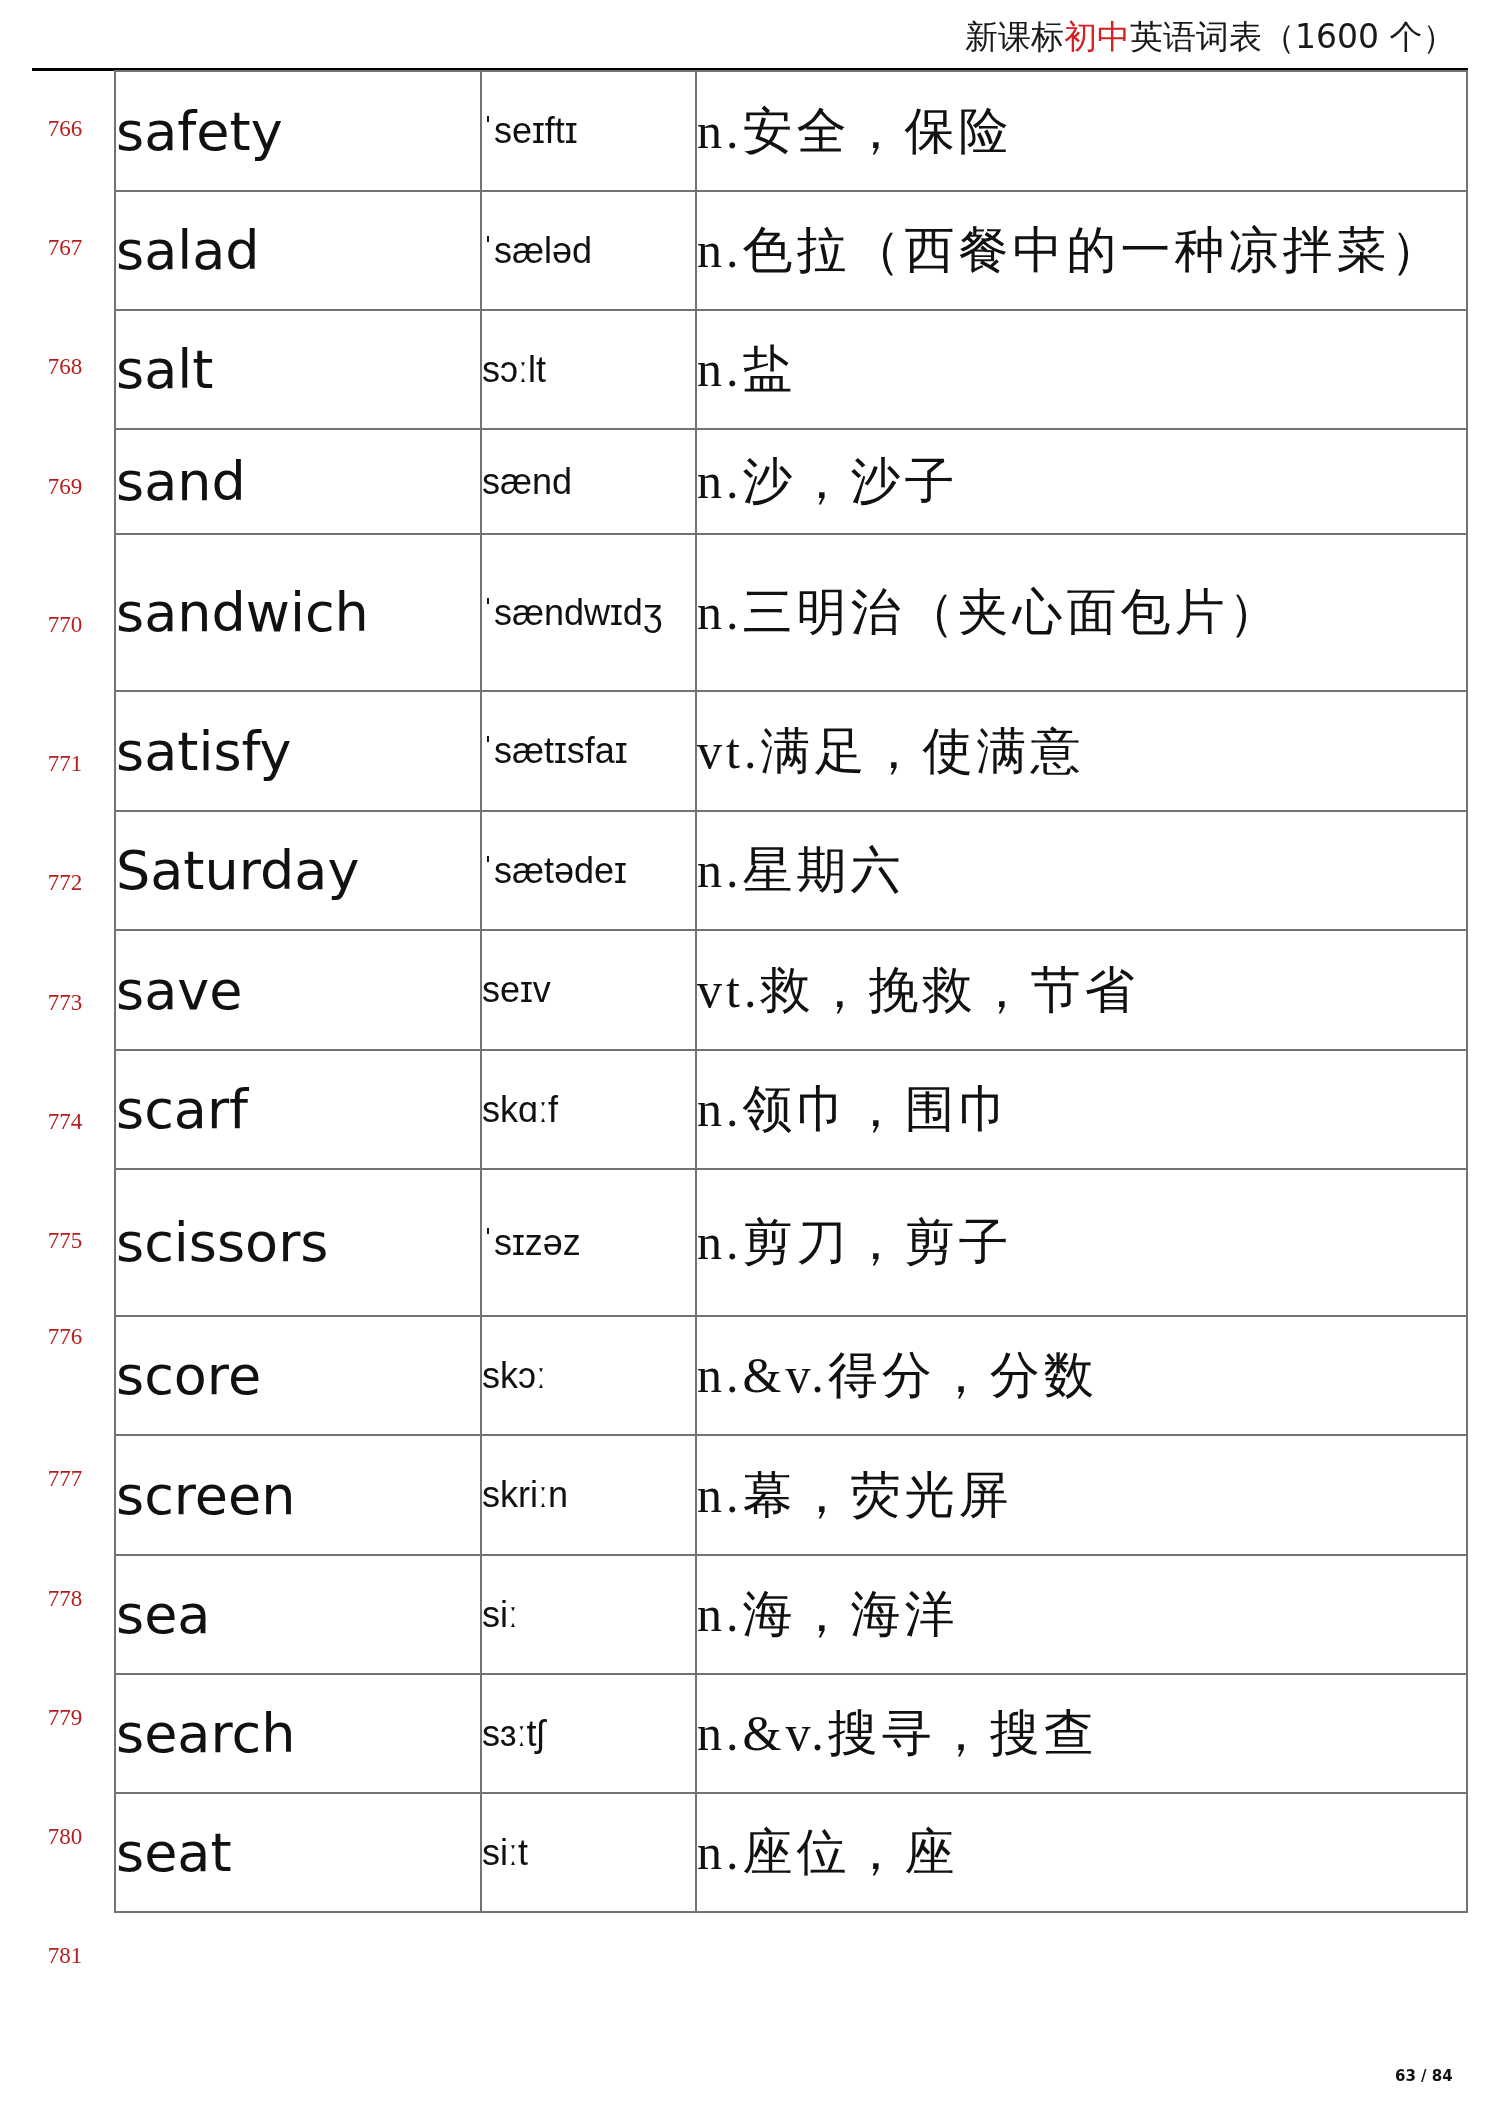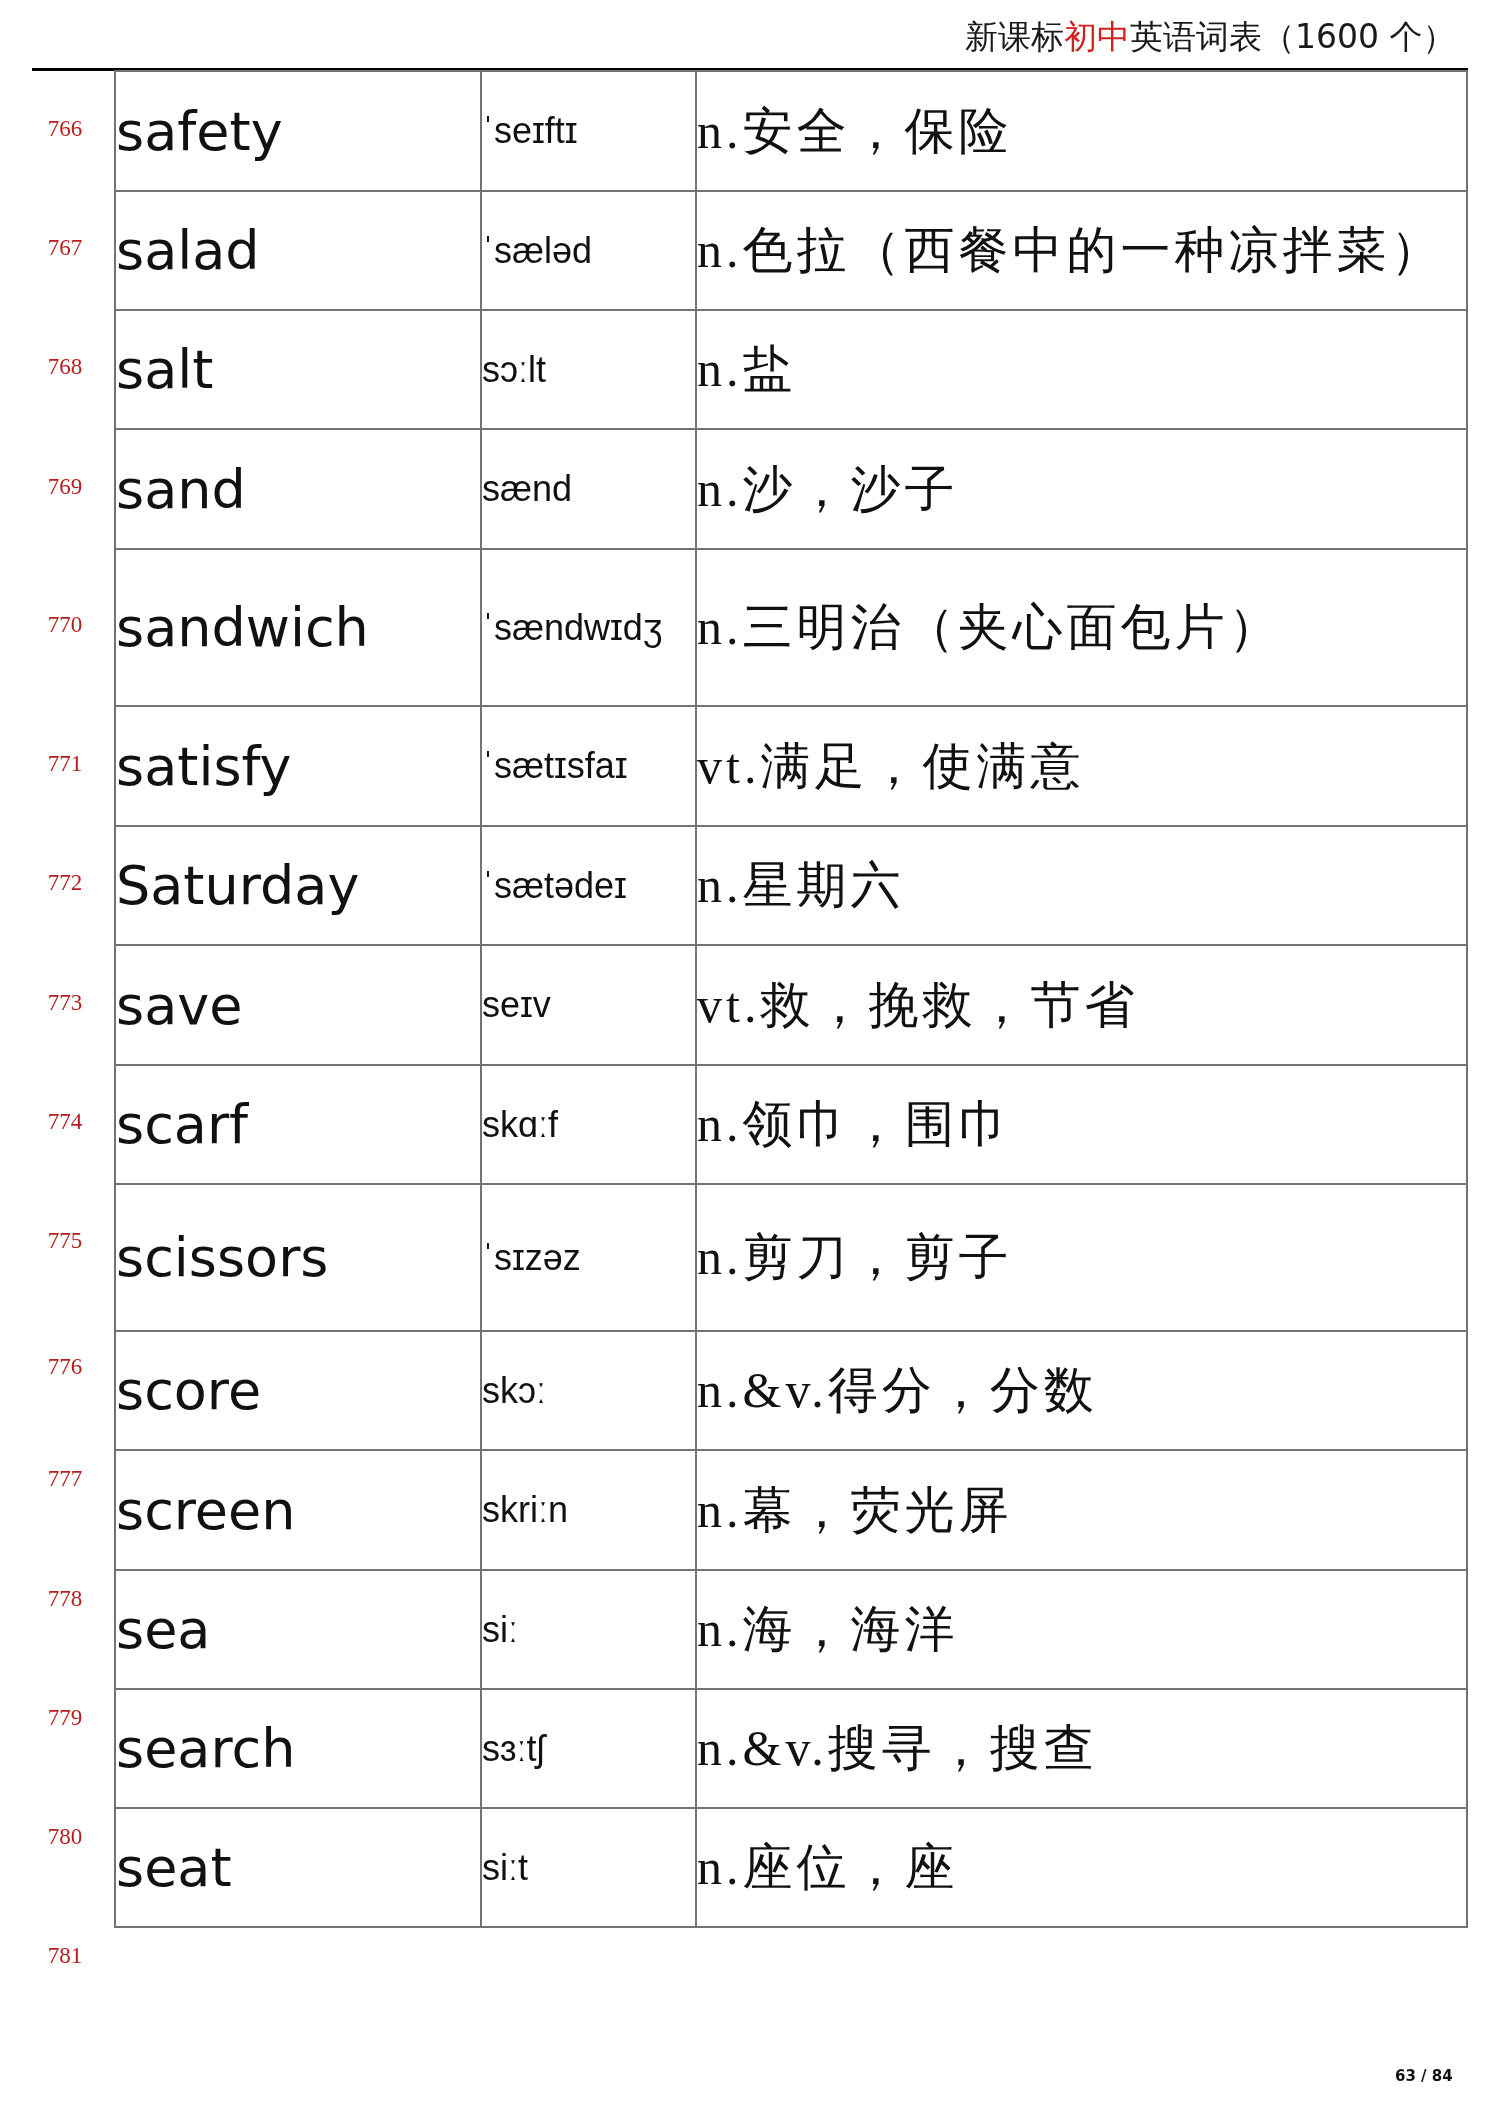--- a/index.html
+++ b/index.html
@@ -57,21 +57,21 @@
 <div class="row-num" style="top:116px">766</div>
 <div class="row-num" style="top:235px">767</div>
 <div class="row-num" style="top:354px">768</div>
 <div class="row-num" style="top:474px">769</div>
 <div class="row-num" style="top:612px">770</div>
 <div class="row-num" style="top:751px">771</div>
 <div class="row-num" style="top:870px">772</div>
 <div class="row-num" style="top:990px">773</div>
 <div class="row-num" style="top:1109px">774</div>
 <div class="row-num" style="top:1228px">775</div>
-<div class="row-num" style="top:1354px">776</div>
+<div class="row-num" style="top:1324px">776</div>
 <div class="row-num" style="top:1466px">777</div>
 <div class="row-num" style="top:1586px">778</div>
 <div class="row-num" style="top:1705px">779</div>
 <div class="row-num" style="top:1824px">780</div>
 <div class="row-num" style="top:1943px">781</div>
 
 <table class="vocab-table">
   <colgroup>
       <col class="col-word">
       <col class="col-phon">
@@ -86,21 +86,21 @@
     <tr style="height:119px">
       <td class="word">salad</td>
       <td class="phon">ˈsæləd</td>
       <td class="mean">n.色拉（西餐中的一种凉拌菜）</td>
     </tr>
     <tr style="height:119px">
       <td class="word">salt</td>
       <td class="phon">sɔːlt</td>
       <td class="mean">n.盐</td>
     </tr>
-    <tr style="height:120px">
+    <tr style="height:105px">
       <td class="word">sand</td>
       <td class="phon">sænd</td>
       <td class="mean">n.沙，沙子</td>
     </tr>
     <tr style="height:157px">
       <td class="word">sandwich</td>
       <td class="phon" style="width:180px;max-width:180px;">ˈsændwɪdʒ</td>
       <td class="mean">n.三明治（夹心面包片）</td>
     </tr>
     <tr style="height:120px">

